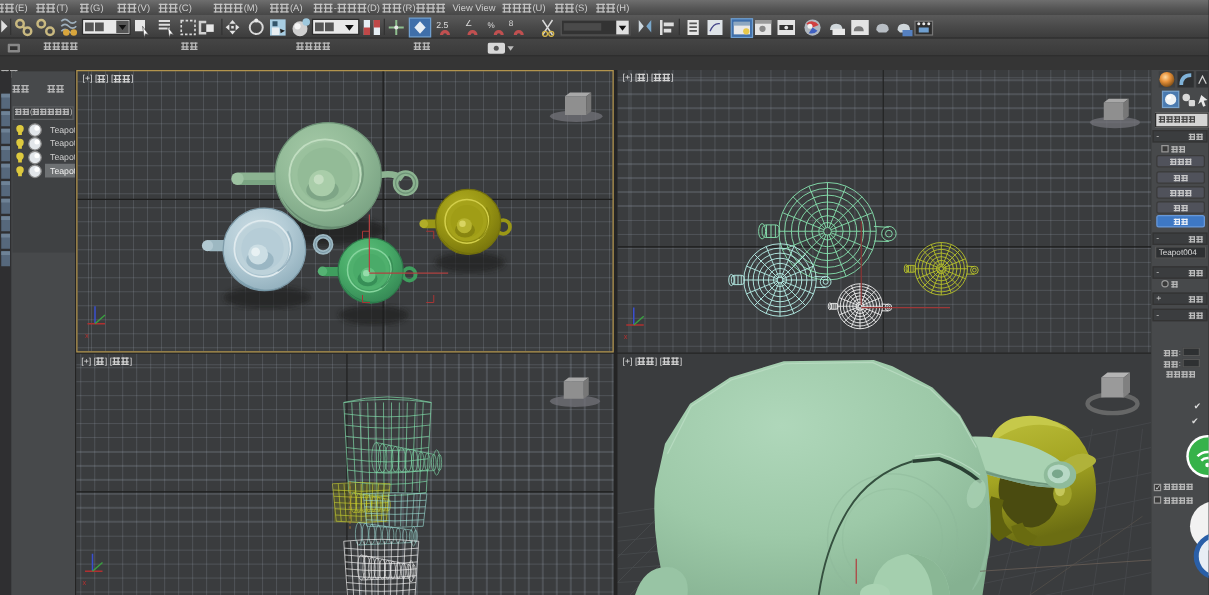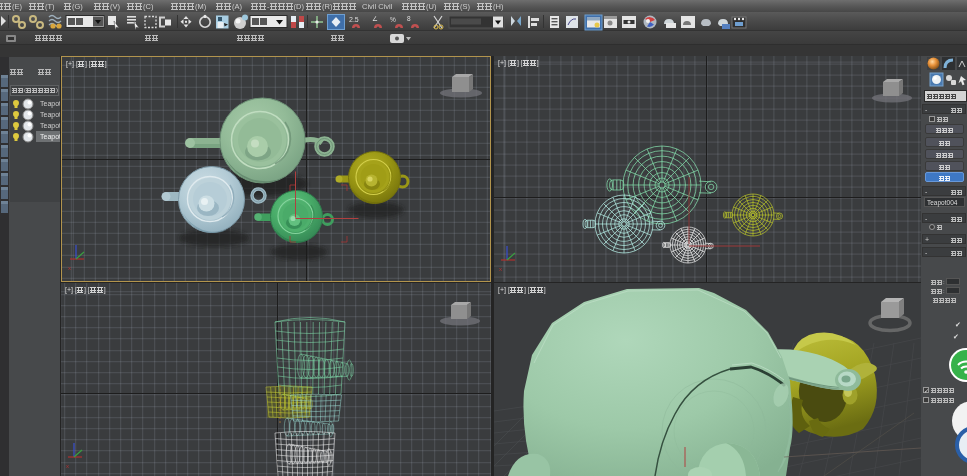--- a/index.html
+++ b/index.html
@@ -63,21 +63,21 @@
 <span class="mi" style="left:-4px"><i class="c"></i><i class="c"></i>(E)</span>
 <span class="mi" style="left:29px"><i class="c"></i><i class="c"></i>(T)</span>
 <span class="mi" style="left:64px"><i class="c"></i>(G)</span>
 <span class="mi" style="left:94px"><i class="c"></i><i class="c"></i>(V)</span>
 <span class="mi" style="left:127px"><i class="c"></i><i class="c"></i>(C)</span>
 <span class="mi" style="left:171px"><i class="c"></i><i class="c"></i><i class="c"></i>(M)</span>
 <span class="mi" style="left:216px"><i class="c"></i><i class="c"></i>(A)</span>
 <span class="mi" style="left:251px"><i class="c"></i><i class="c"></i>-<i class="c"></i><i class="c"></i><i class="c"></i>(D)</span>
 <span class="mi" style="left:306px"><i class="c"></i><i class="c"></i>(R)</span>
 <span class="mi" style="left:333px"><i class="c"></i><i class="c"></i><i class="c"></i></span>
-<span class="mi" style="left:362px">Civil Civil</span>
+<span class="mi" style="left:362px">View View</span>
 <span class="mi" style="left:402px"><i class="c"></i><i class="c"></i><i class="c"></i>(U)</span>
 <span class="mi" style="left:444px"><i class="c"></i><i class="c"></i>(S)</span>
 <span class="mi" style="left:477px"><i class="c"></i><i class="c"></i>(H)</span>
 </div>
 <div class="abs" id="toolbar">
 <svg width="967" height="19" style="position:absolute;left:0;top:0">
  <path d="M1 4 L6 9 L1 14 Z" fill="#e0e0e0"></path>
  <rect x="8" y="3" width="1" height="13" fill="#333"></rect>
  <g stroke="#c9b980" stroke-width="2" fill="none">
   <circle cx="16" cy="7" r="3"></circle>

